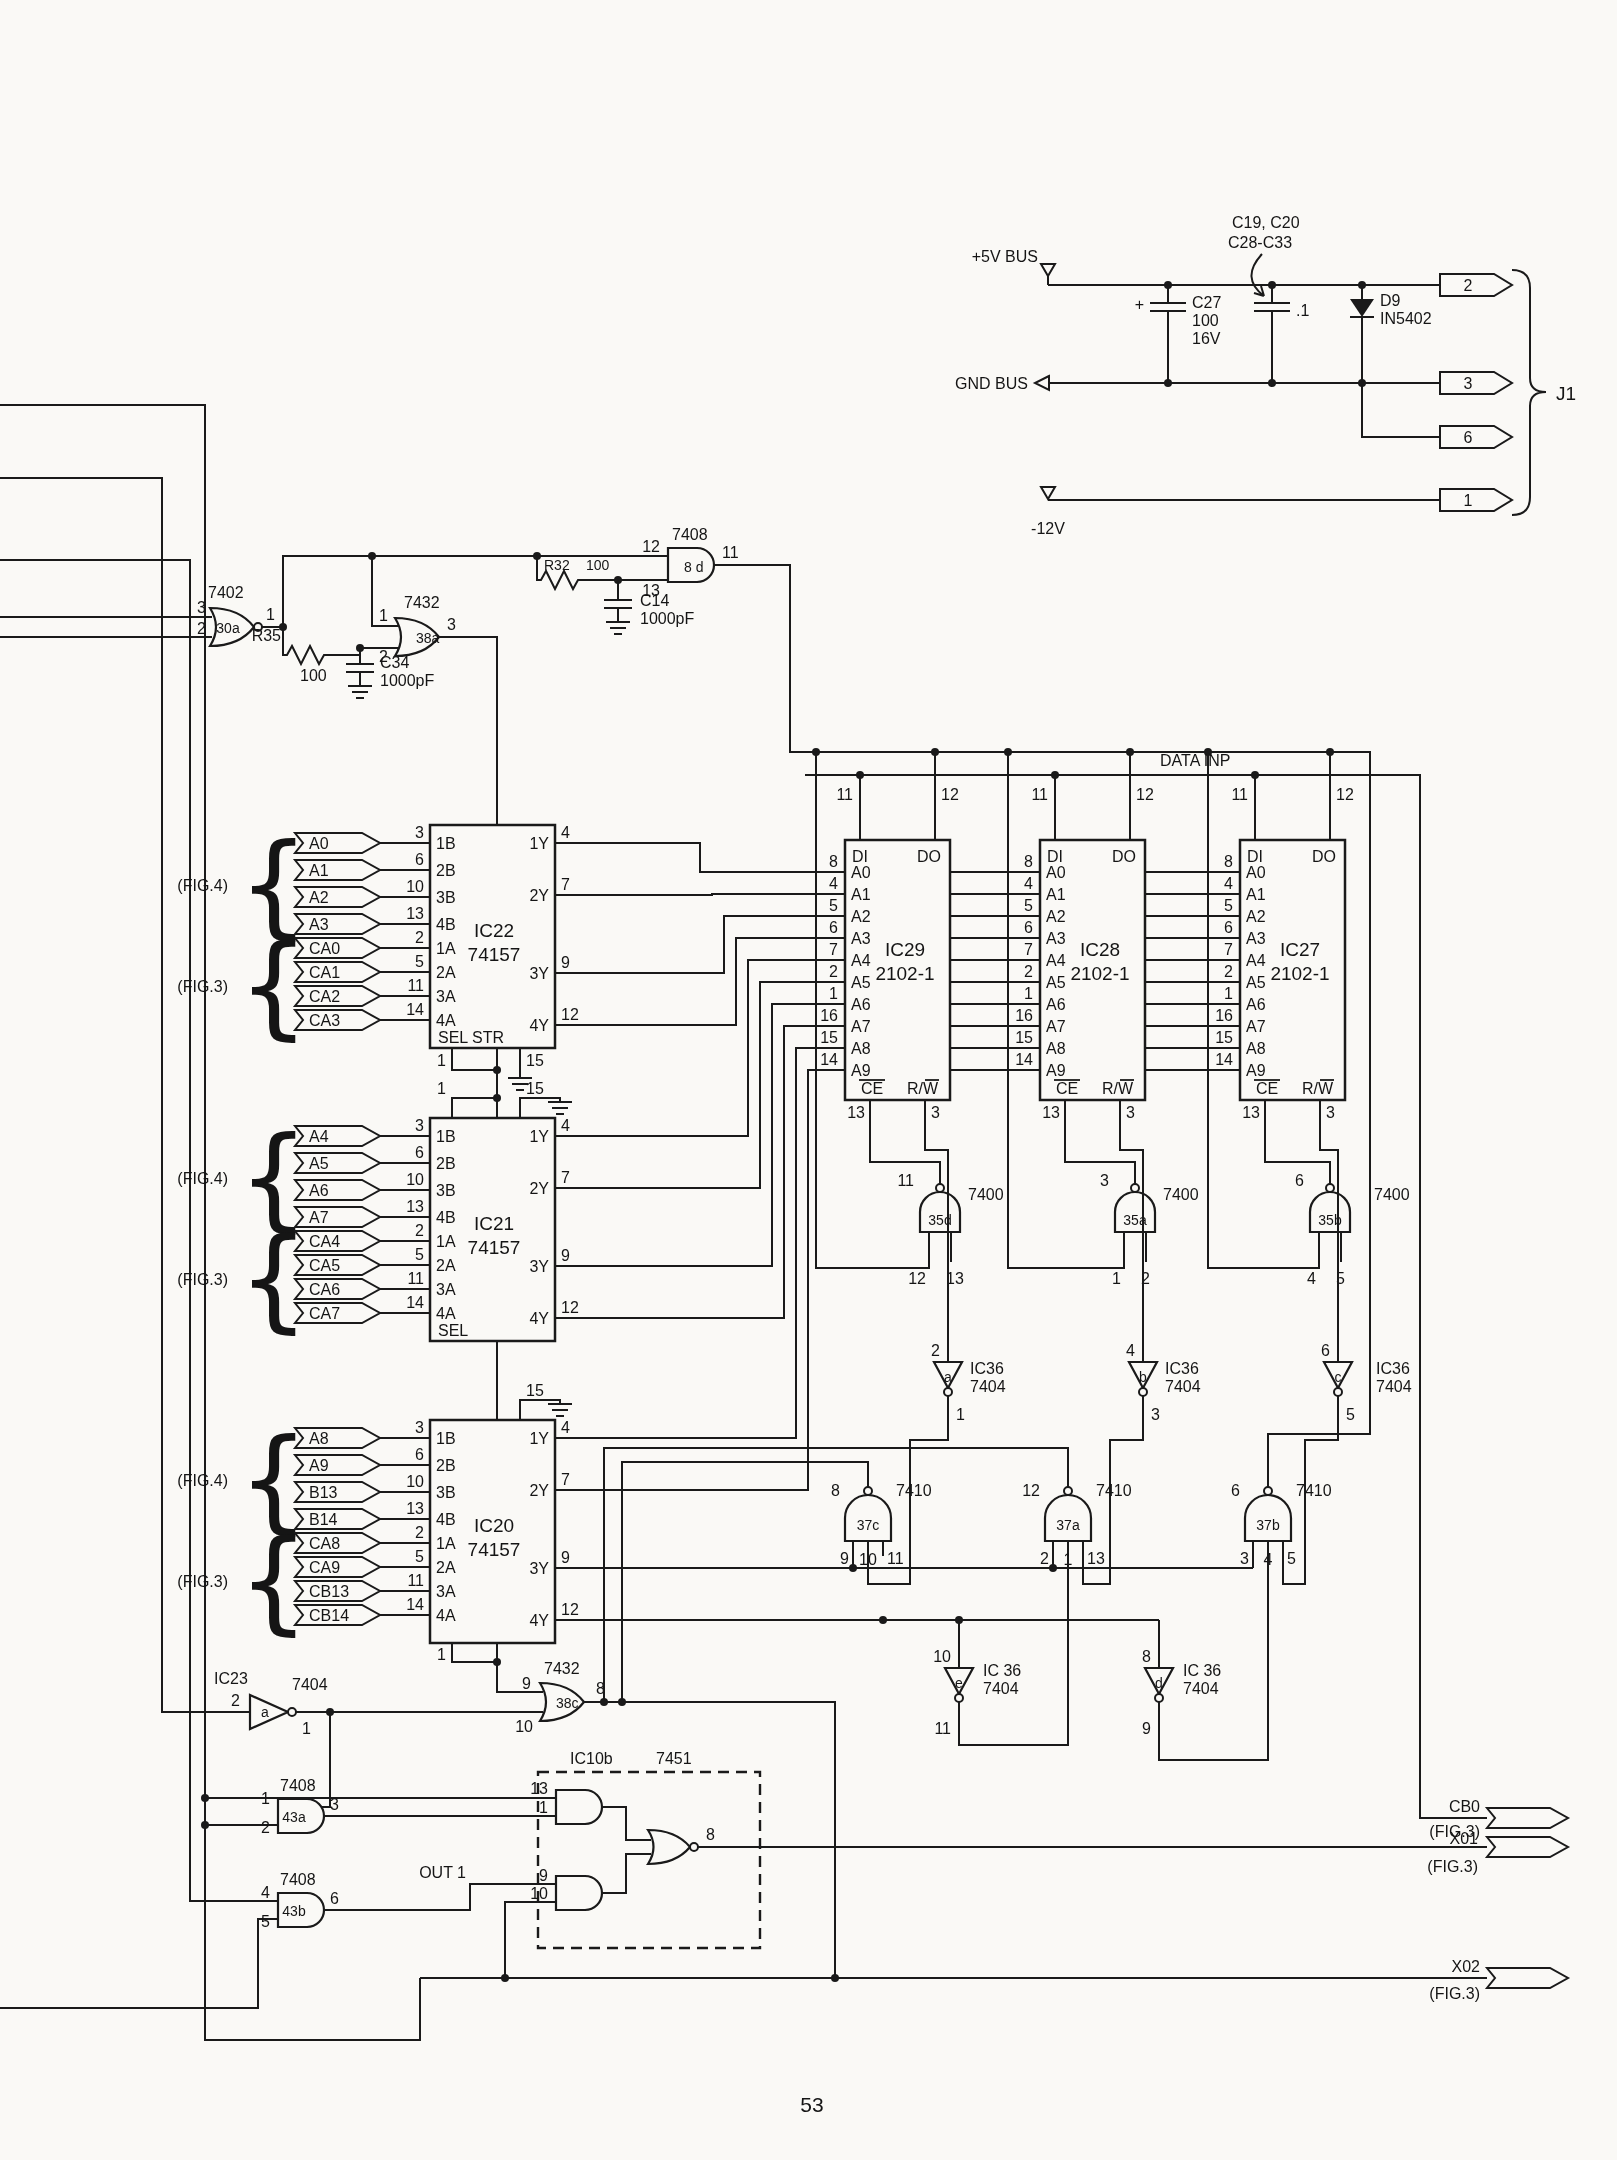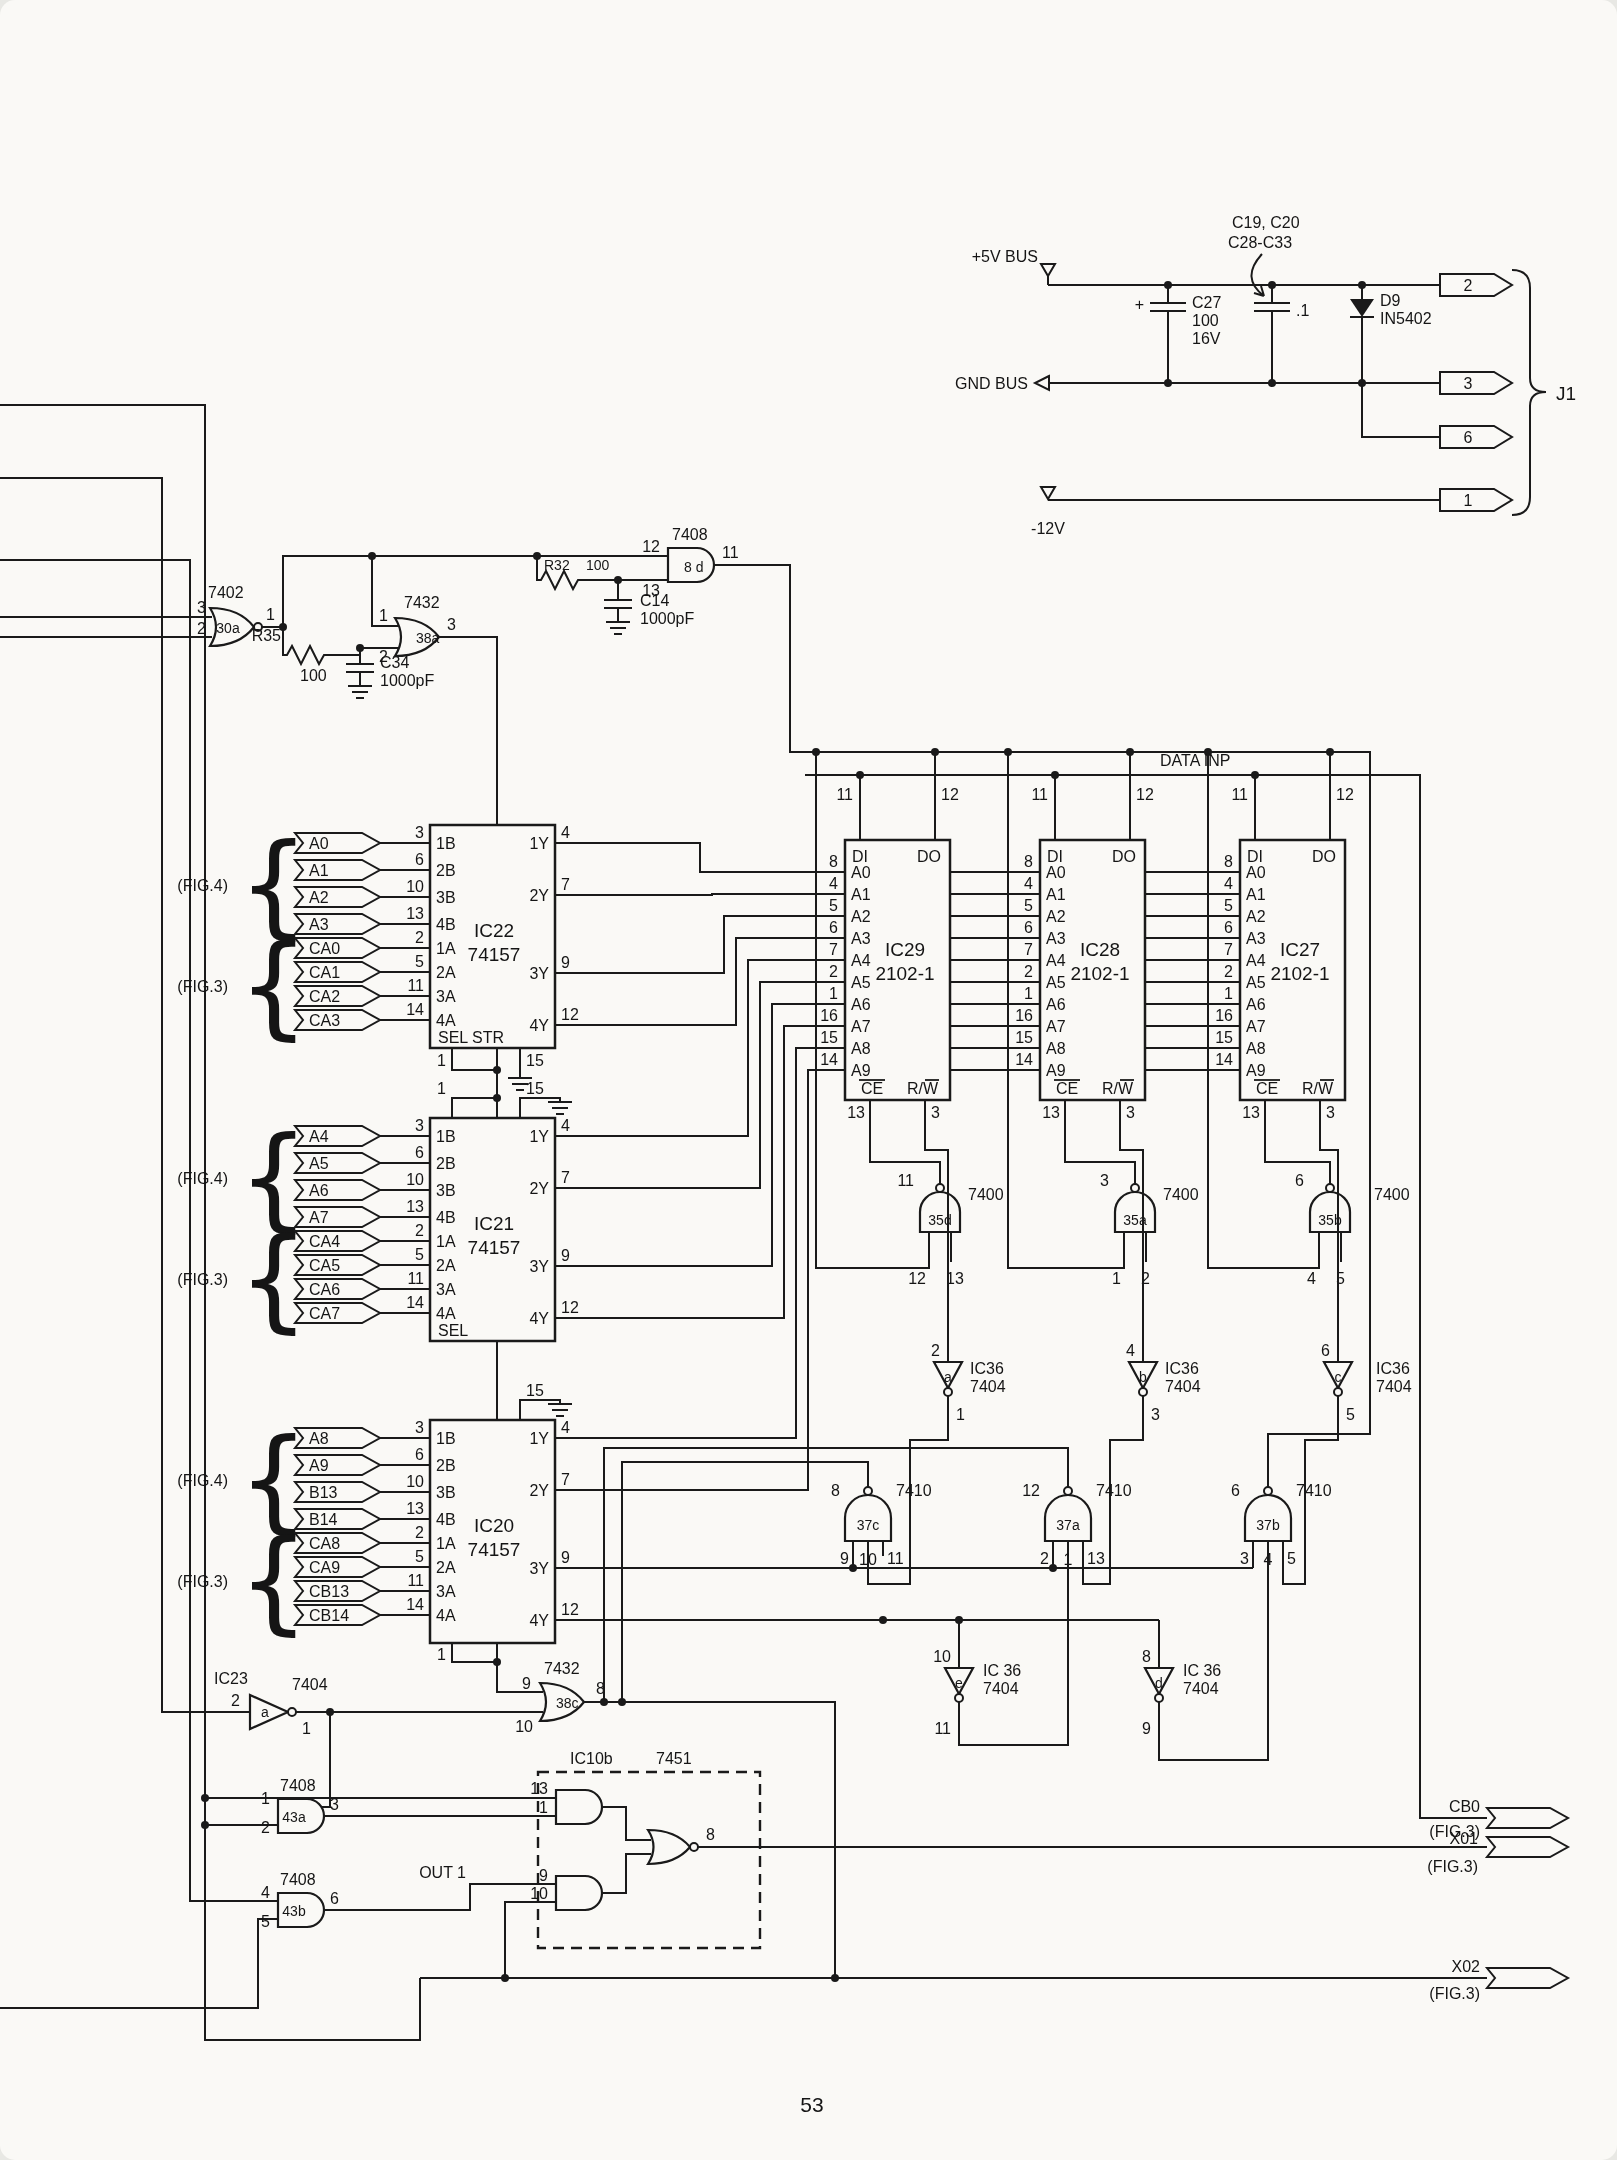--- a/index.html
+++ b/index.html
@@ -1,16 +1,16 @@
 <!DOCTYPE html>
 <html><head>
 <meta charset="utf-8">
 <style>
   html,body{margin:0;padding:0;background:#e8e8e4;}
-  .page{position:relative;width:1617px;height:2160px;background:#faf9f6;margin:0 auto;overflow:hidden;border-radius:15px;}
+  .page{position:relative;width:1617px;height:2160px;background:#faf9f6;margin:0 auto;overflow:hidden;}
   svg{position:absolute;left:0;top:0;}
   svg text{font-family:"Liberation Sans","DejaVu Sans",sans-serif;font-size:16px;fill:#151515;}
   svg text.b{font-size:19px;}
   svg text.s{font-size:14px;}
   svg text.pg{font-size:21px;}
   .w{fill:none;stroke:#1a1a1a;stroke-width:2;}
   .ov{fill:none;stroke:#1a1a1a;stroke-width:1.8;}
   .box{fill:#faf9f6;stroke:#1a1a1a;stroke-width:2.5;}
   .shape{fill:#faf9f6;stroke:#1a1a1a;stroke-width:2.2;}
   .pennant{fill:#faf9f6;stroke:#1a1a1a;stroke-width:2;}

